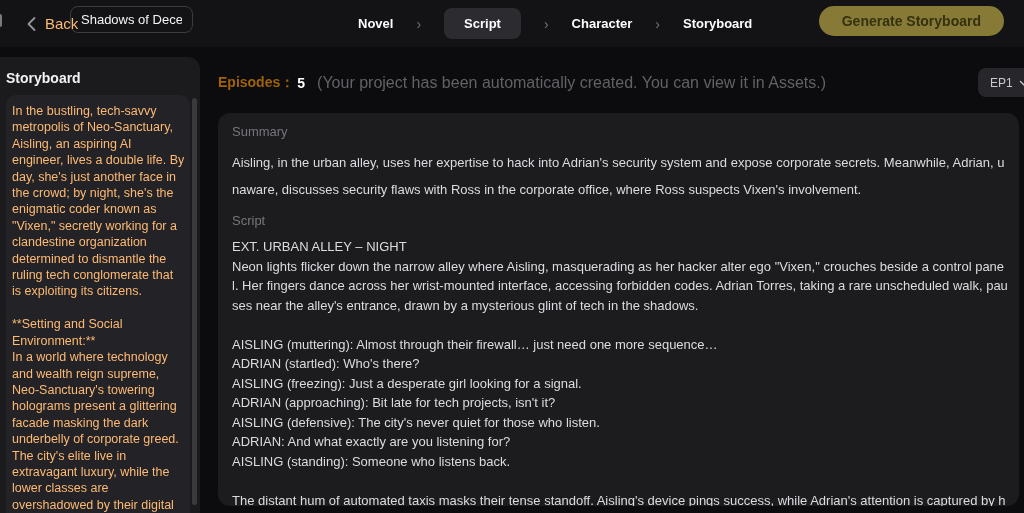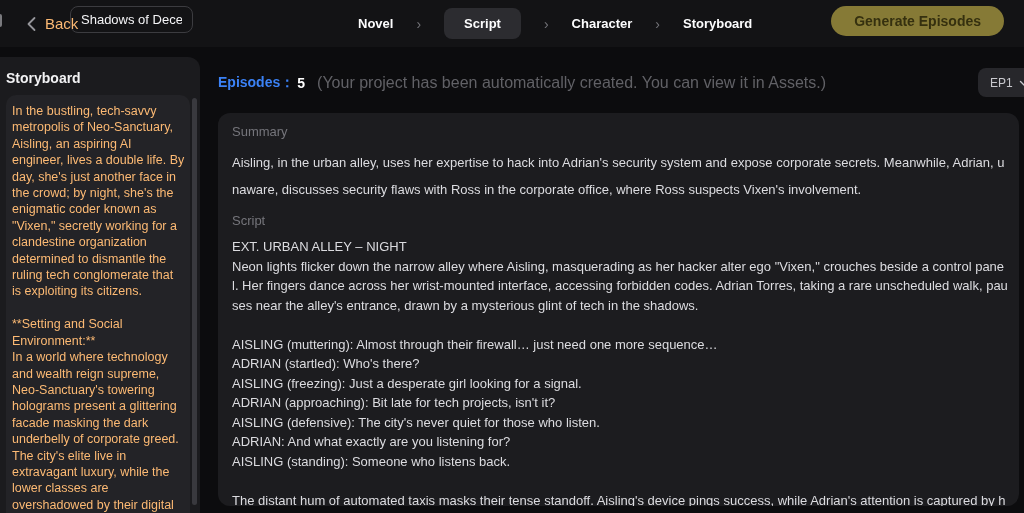--- a/index.html
+++ b/index.html
@@ -32,21 +32,21 @@
     background:#1b1b1e; border-top-right-radius:12px; }
   .sidebar-title { padding:13px 0 0 6px; font-size:14px; font-weight:600; color:#f2f2f4; }
   .inspiration-panel { position:absolute; left:6px; top:38px; width:184px; bottom:0;
     background:#232327; border-radius:10px 10px 0 0; padding:8px 5px 8px 6px;
     color:#fdba74; font-size:12.5px; line-height:16.4px;
     white-space:pre-wrap; overflow:hidden; }
   .sidebar-scrollbar { position:absolute; right:3px; top:41px; width:5px; bottom:8px;
     background:#39393e; border-radius:3px; }
   
   .main-header { position:absolute; left:218px; top:68px; height:30px; display:flex; align-items:center; }
-  .episodes-label { font-size:14px; font-weight:700; color:#3b82f6; }
+  .episodes-label { font-size:14px; font-weight:700; color:#a16207; }
   .episodes-count { font-size:14px; font-weight:700; color:#ffffff; margin-left:3px; }
   .episodes-note { margin-left:12px; font-size:16px; color:#616166; }
   .ep-select { position:absolute; left:978px; top:68px; width:54px; height:29px;
     background:#27272b; border-radius:8px; color:#c9c9ce; font-size:12px;
     display:flex; align-items:center; padding-left:12px; gap:6px; border:none; cursor:pointer;
     font-family:"Liberation Sans", sans-serif; }
   
   .content-panel { position:absolute; left:218px; top:113px; width:801px; height:393px;
     background:#1c1c1f; border-radius:12px; padding:11px 10px 10px 14px; overflow:hidden; }
   .section-label { font-size:13px; color:#75757b; line-height:16px; }
@@ -76,21 +76,21 @@
   <div class="breadcrumb">
     <span class="crumb">Novel</span>
     <span class="crumb-sep">›</span>
     <span class="crumb active">Script</span>
     <span class="crumb-sep">›</span>
     <span class="crumb">Character</span>
     <span class="crumb-sep">›</span>
     <span class="crumb">Storyboard</span>
   </div>
 
-  <button class="generate-btn">Generate Episodes</button>
+  <button class="generate-btn">Generate Storyboard</button>
 </div>
 
 <div class="sidebar">
   <div class="sidebar-title">Storyboard</div>
   <div class="inspiration-panel">In the bustling, tech-savvy metropolis of Neo-Sanctuary, Aisling, an aspiring AI engineer, lives a double life. By day, she's just another face in the crowd; by night, she's the enigmatic coder known as "Vixen," secretly working for a clandestine organization determined to dismantle the ruling tech conglomerate that is exploiting its citizens.
 
 **Setting and Social Environment:**
 In a world where technology and wealth reign supreme, Neo-Sanctuary's towering holograms present a glittering facade masking the dark underbelly of corporate greed. The city's elite live in extravagant luxury, while the lower classes are overshadowed by their digital overlords.
 
 **Main Characters:**

